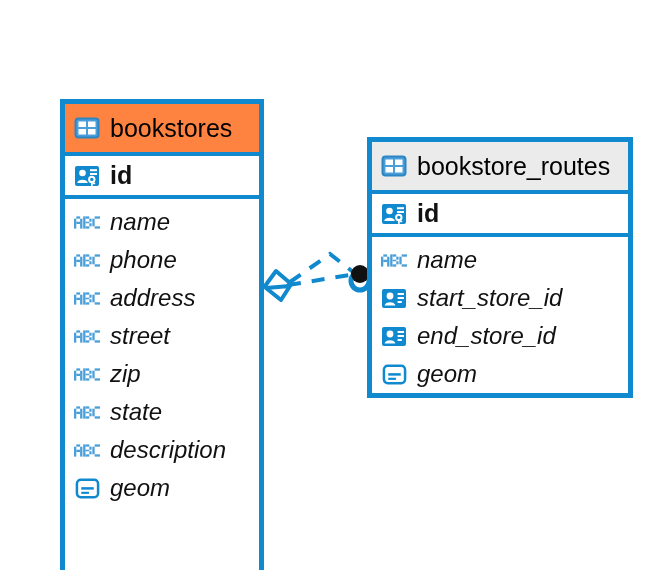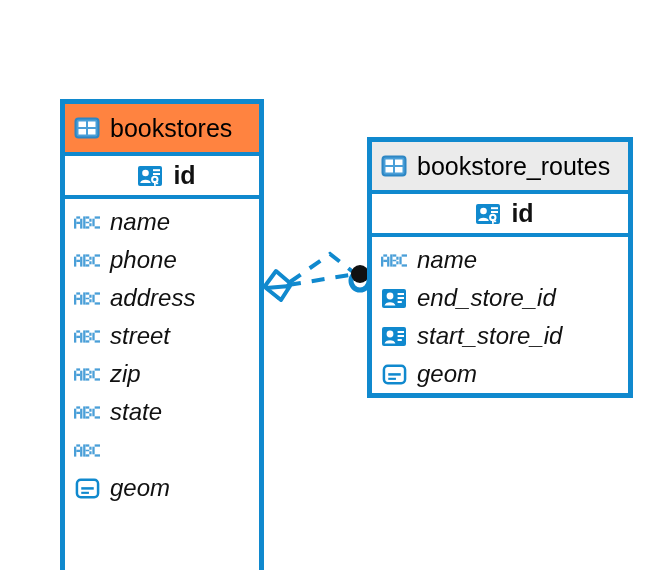--- a/index.html
+++ b/index.html
@@ -48,21 +48,20 @@
 
   .pk-row {
     display: flex;
     align-items: center;
     box-sizing: border-box;
     height: 47px;
     padding-left: 8px;
     border-top: 4px solid #1089ce;
     border-bottom: 4px solid #1089ce;
     background: #ffffff;
-    justify-content: center;
   }
   .pk-row .field-label {
     font-weight: bold;
     font-size: 25px;
   }
 
   .field-row {
     display: flex;
     align-items: center;
     box-sizing: border-box;
@@ -300,20 +299,21 @@
               <rect x="20" y="3" width="3" height="4"></rect>
                 <rect x="15" y="7" width="5" height="2"></rect>
               <rect x="20" y="9" width="3" height="4"></rect>
                 <rect x="15" y="13" width="5" height="3"></rect>
               <rect x="27" y="0" width="7" height="3"></rect>
                 <rect x="24" y="3" width="3" height="10"></rect>
               <rect x="27" y="13" width="7" height="3"></rect>
             </g>
           </svg>
         </span>
+        <span class="field-label">description</span>
       </div>
       <div class="field-row">
         <span class="icon">
           <svg width="25" height="25" viewBox="0 0 26 26" xmlns="http://www.w3.org/2000/svg">
             <rect x="2" y="4" width="22" height="18" rx="4" fill="#ffffff" stroke="#1089ce" stroke-width="2.6"></rect>
             <rect x="6.5" y="11.6" width="13" height="2.6" fill="#1089ce"></rect>
             <rect x="6.5" y="16.4" width="8" height="2.2" fill="#1089ce"></rect>
           </svg>
         </span>
         <span class="field-label">geom</span>
@@ -379,34 +379,34 @@
         <span class="icon">
           <svg width="26" height="26" viewBox="0 0 26 26" xmlns="http://www.w3.org/2000/svg">
             <rect x="1" y="4" width="24" height="19" rx="2" fill="#1089ce"></rect>
             <circle cx="9" cy="11" r="3.4" fill="#ffffff"></circle>
             <path d="M 3.6 20.6 C 4.2 16 13.8 16 14.4 20.6 Z" fill="#ffffff"></path>
             <rect x="16.6" y="8" width="6.4" height="2" fill="#ffffff"></rect>
             <rect x="16.6" y="12" width="6.4" height="2" fill="#ffffff"></rect>
             <rect x="16.6" y="16" width="4.2" height="2" fill="#ffffff"></rect>
           </svg>
         </span>
-        <span class="field-label">end_store_id</span>
+        <span class="field-label">start_store_id</span>
       </div>
       <div class="field-row">
         <span class="icon">
           <svg width="26" height="26" viewBox="0 0 26 26" xmlns="http://www.w3.org/2000/svg">
             <rect x="1" y="4" width="24" height="19" rx="2" fill="#1089ce"></rect>
             <circle cx="9" cy="11" r="3.4" fill="#ffffff"></circle>
             <path d="M 3.6 20.6 C 4.2 16 13.8 16 14.4 20.6 Z" fill="#ffffff"></path>
             <rect x="16.6" y="8" width="6.4" height="2" fill="#ffffff"></rect>
             <rect x="16.6" y="12" width="6.4" height="2" fill="#ffffff"></rect>
             <rect x="16.6" y="16" width="4.2" height="2" fill="#ffffff"></rect>
           </svg>
         </span>
-        <span class="field-label">start_store_id</span>
+        <span class="field-label">end_store_id</span>
       </div>
       <div class="field-row">
         <span class="icon">
           <svg width="25" height="25" viewBox="0 0 26 26" xmlns="http://www.w3.org/2000/svg">
             <rect x="2" y="4" width="22" height="18" rx="4" fill="#ffffff" stroke="#1089ce" stroke-width="2.6"></rect>
             <rect x="6.5" y="11.6" width="13" height="2.6" fill="#1089ce"></rect>
             <rect x="6.5" y="16.4" width="8" height="2.2" fill="#1089ce"></rect>
           </svg>
         </span>
         <span class="field-label">geom</span>

